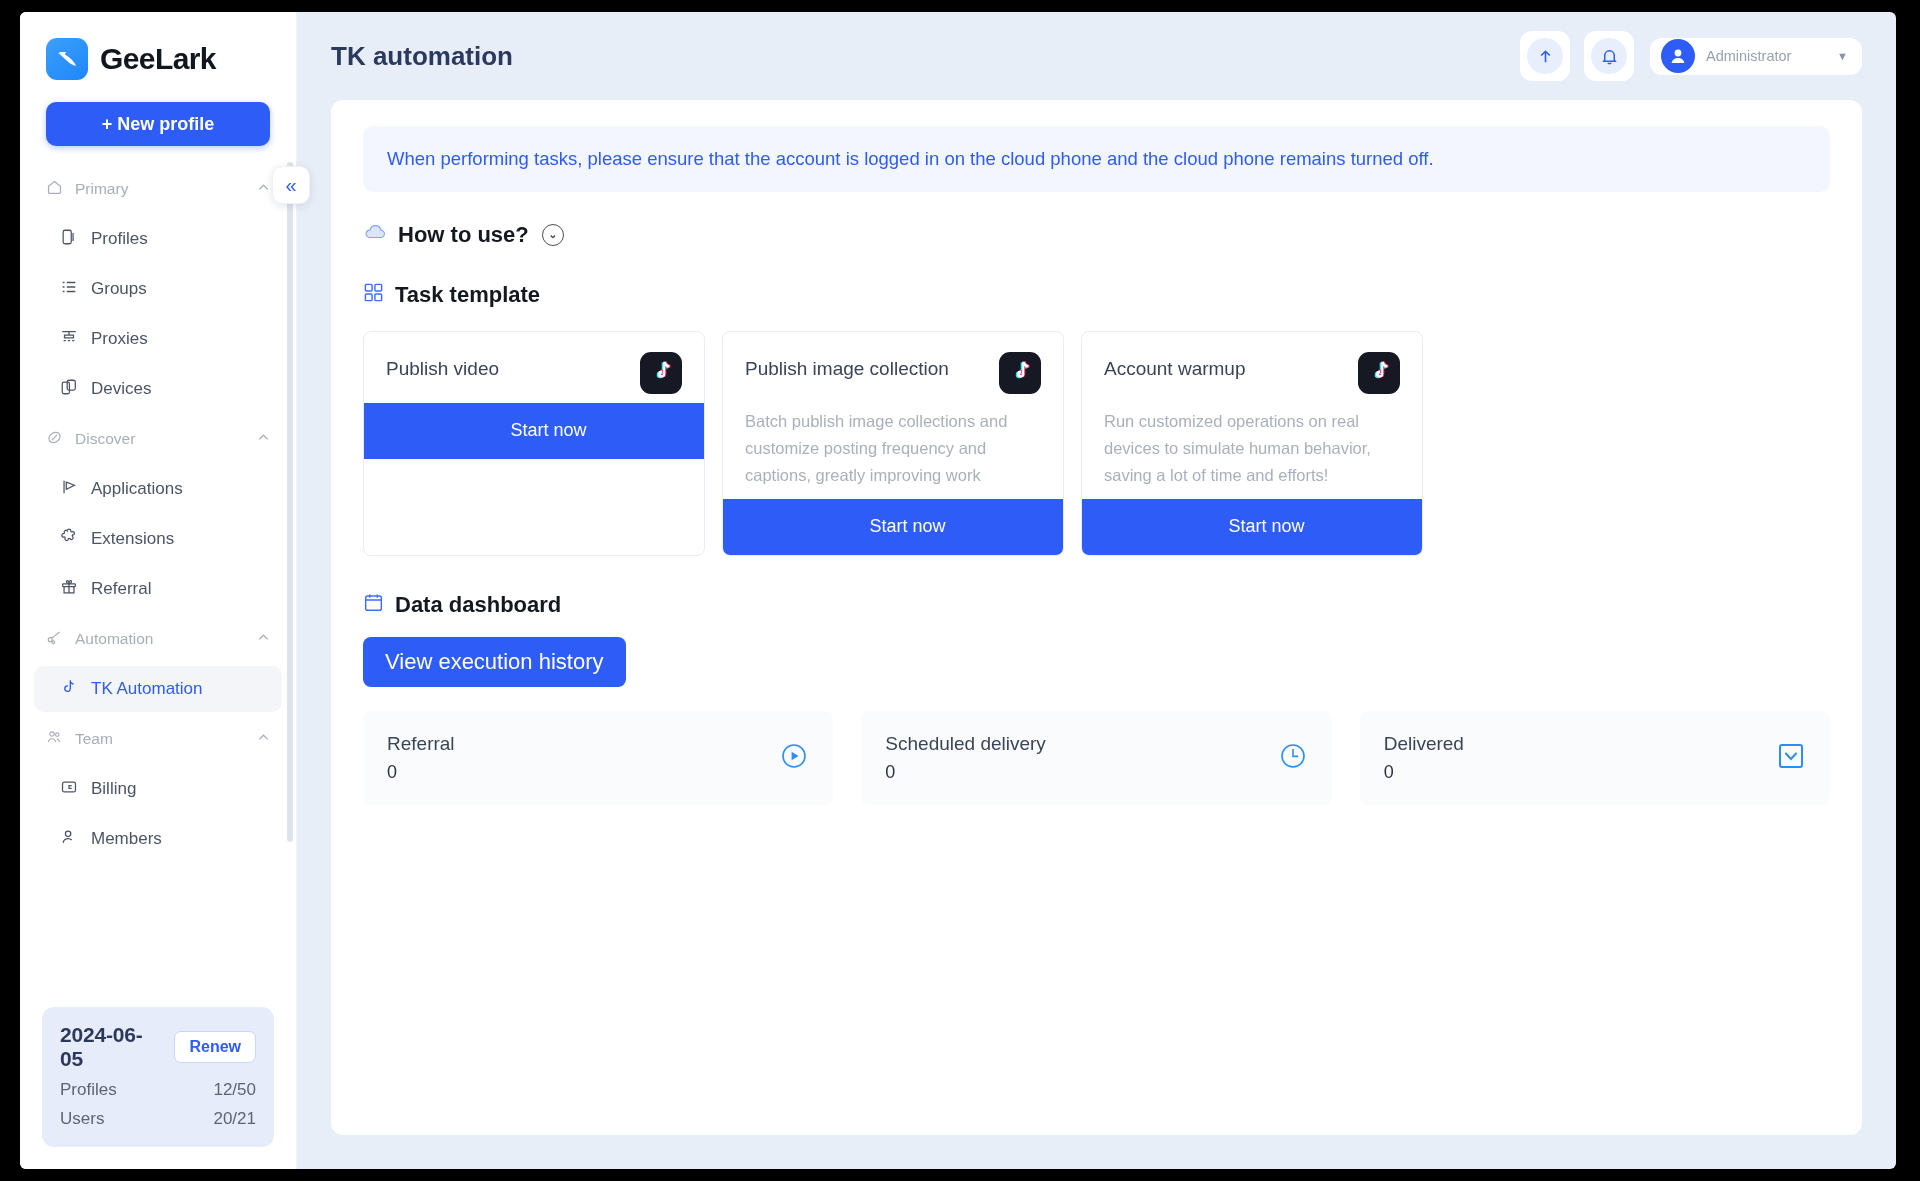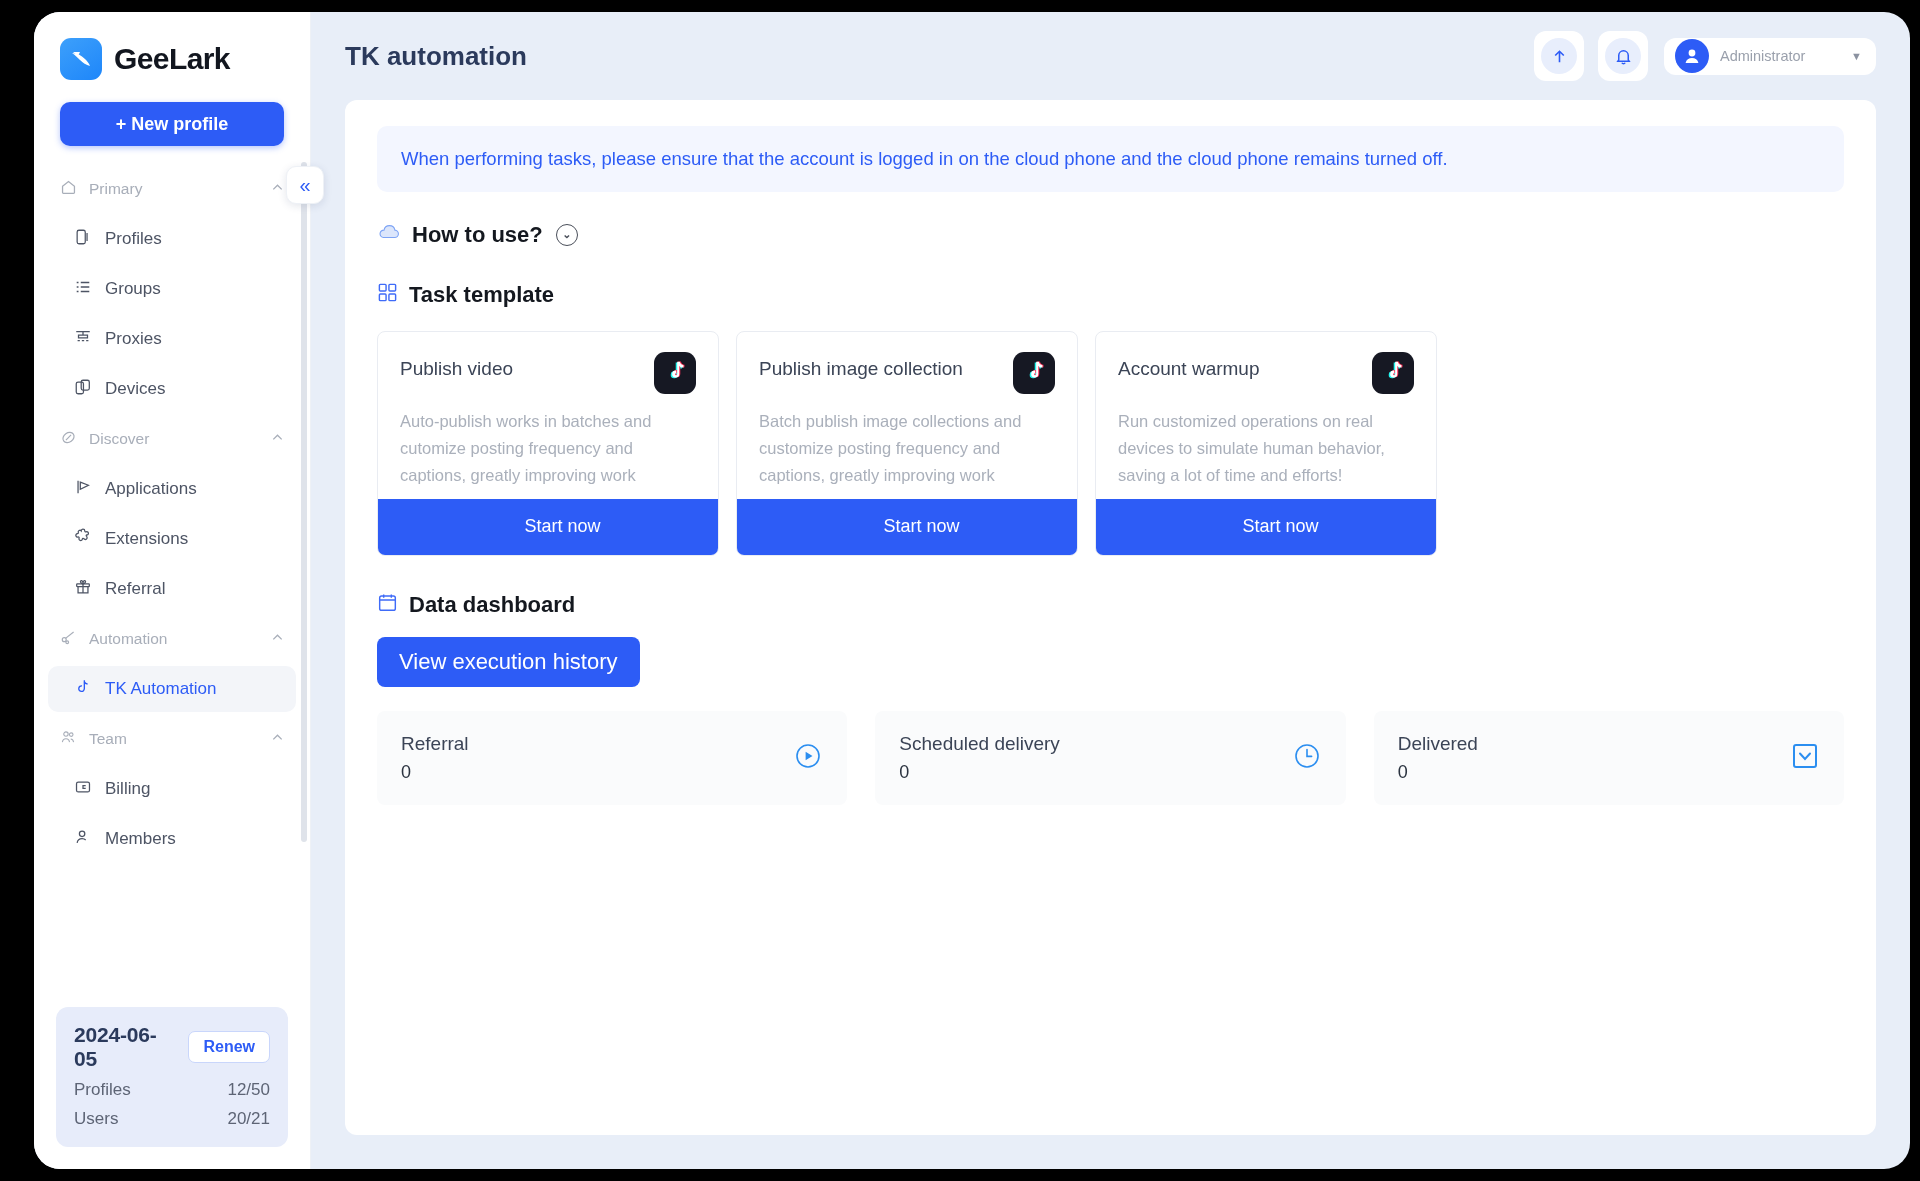--- a/index.html
+++ b/index.html
@@ -4,24 +4,24 @@
 <style>
   * { box-sizing: border-box; margin: 0; padding: 0; }
   html, body {
     width: 1920px; height: 1181px;
     background: #000;
     font-family: "Liberation Sans", sans-serif;
     overflow: hidden;
   }
   .window {
     position: absolute;
-    left: 34px; top: 12px;
+    left: 20px; top: 12px;
     width: 1876px; height: 1157px;
     background: #e8eef8;
-    border-radius: 26px;
+    border-radius: 6px;
     overflow: hidden;
     display: flex;
   }
 
   
   .sidebar {
     width: 277px; flex: 0 0 277px;
     background: #ffffff;
     position: relative;
     display: flex; flex-direction: column;
@@ -476,21 +476,20 @@
             <div class="card-top">
               <span class="card-title">Publish video</span>
               <span class="tt-logo">
                 <svg width="25" height="25" viewBox="0 0 24 24">
                   <path d="M15.6 3.8v9.6a3.4 3.4 0 1 1-2.9-3.35v2.6a1 1 0 1 0 .9 1v-12h2.6c.3 1.7 1.6 2.9 3.4 3.1v2.6c-1.6-.1-2.9-.6-4-1.55z" fill="#25f4ee" transform="translate(-1.4,.8)"></path>
                   <path d="M15.6 3.8v9.6a3.4 3.4 0 1 1-2.9-3.35v2.6a1 1 0 1 0 .9 1v-12h2.6c.3 1.7 1.6 2.9 3.4 3.1v2.6c-1.6-.1-2.9-.6-4-1.55z" fill="#fe2c55" transform="translate(1,-.3)"></path>
                   <path d="M15.6 3.8v9.6a3.4 3.4 0 1 1-2.9-3.35v2.6a1 1 0 1 0 .9 1v-12h2.6c.3 1.7 1.6 2.9 3.4 3.1v2.6c-1.6-.1-2.9-.6-4-1.55z" fill="#fff"></path>
                 </svg>
               </span>
             </div>
-            <div class="card-desc">Auto-publish works in batches and cutomize posting frequency and captions, greatly improving work</div>
           </div>
           <button class="start-btn">Start now</button>
         </div>
 
         <div class="card">
           <div class="card-body">
             <div class="card-top">
               <span class="card-title">Publish image collection</span>
               <span class="tt-logo">
                 <svg width="25" height="25" viewBox="0 0 24 24">

